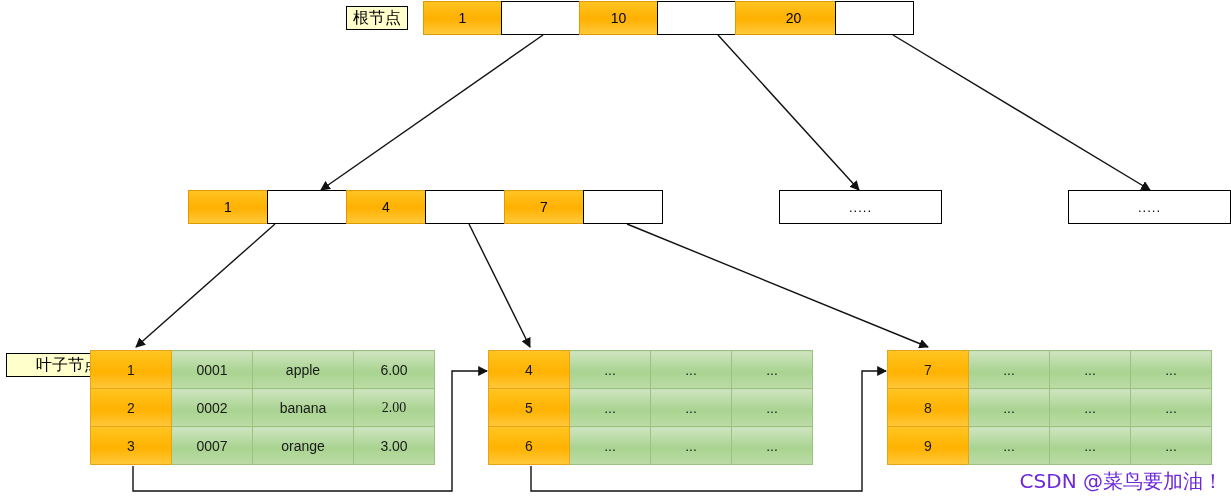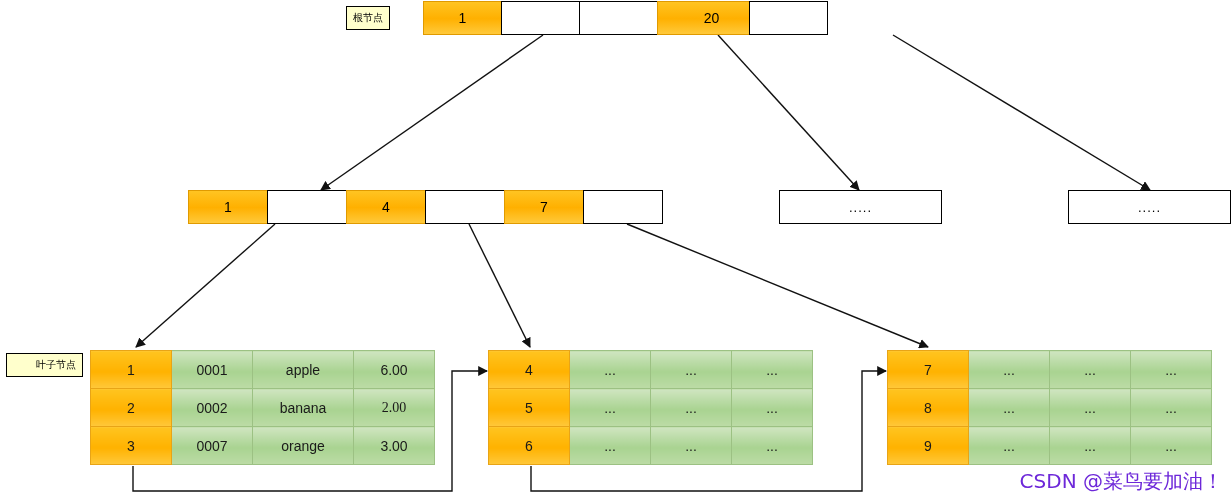--- a/index.html
+++ b/index.html
@@ -27,21 +27,21 @@
     height: 499px;
     pointer-events: none;
   }
 
   
   .tag-label {
     position: absolute;
     background: #ffffcc;
     border: 1px solid #000000;
     color: #000000;
-    font-size: 10px;
+    font-size: 16px;
     line-height: 18px;
     padding: 2px 6px;
     white-space: nowrap;
     font-family: "DejaVu Sans", sans-serif;
   }
 
   
   .inode {
     position: absolute;
     display: flex;
@@ -146,22 +146,23 @@
 
     <path d="M 531 466 L 531 491 L 862 491 L 862 371 L 886 371" fill="none" stroke="#111111" stroke-width="1.4" marker-end="url(#arrow)"></path>
   </svg>
 
   <div class="tag-label" style="left:346px; top:6px;">根节点</div>
   <div class="tag-label" style="left:6px; top:353px;padding-left:29px;">叶子节点</div>
 
   <div class="inode" id="root-node" style="left:423px; top:1px;">
       <div class="cell key" style="width: 79px;">1</div>
       <div class="cell ptr" style="width: 79px;"></div>
+      <div class="cell key" style="width: 79px;">10</div>
       <div class="cell ptr" style="width: 79px;"></div>
-      <div class="cell key" style="width: 93px; padding-left: 16px;">20</div>
+      <div class="cell key" style="width: 101px; padding-left: 16px;">20</div>
       <div class="cell ptr" style="width: 79px;"></div>
     </div>
 
   <div class="inode" id="branch-node" style="left:188px; top:190px;">
       <div class="cell key" style="width: 80px;">1</div>
       <div class="cell ptr" style="width: 80px;"></div>
       <div class="cell key" style="width: 80px;">4</div>
       <div class="cell ptr" style="width: 80px;"></div>
       <div class="cell key" style="width: 80px;">7</div>
       <div class="cell ptr" style="width: 80px;"></div>

